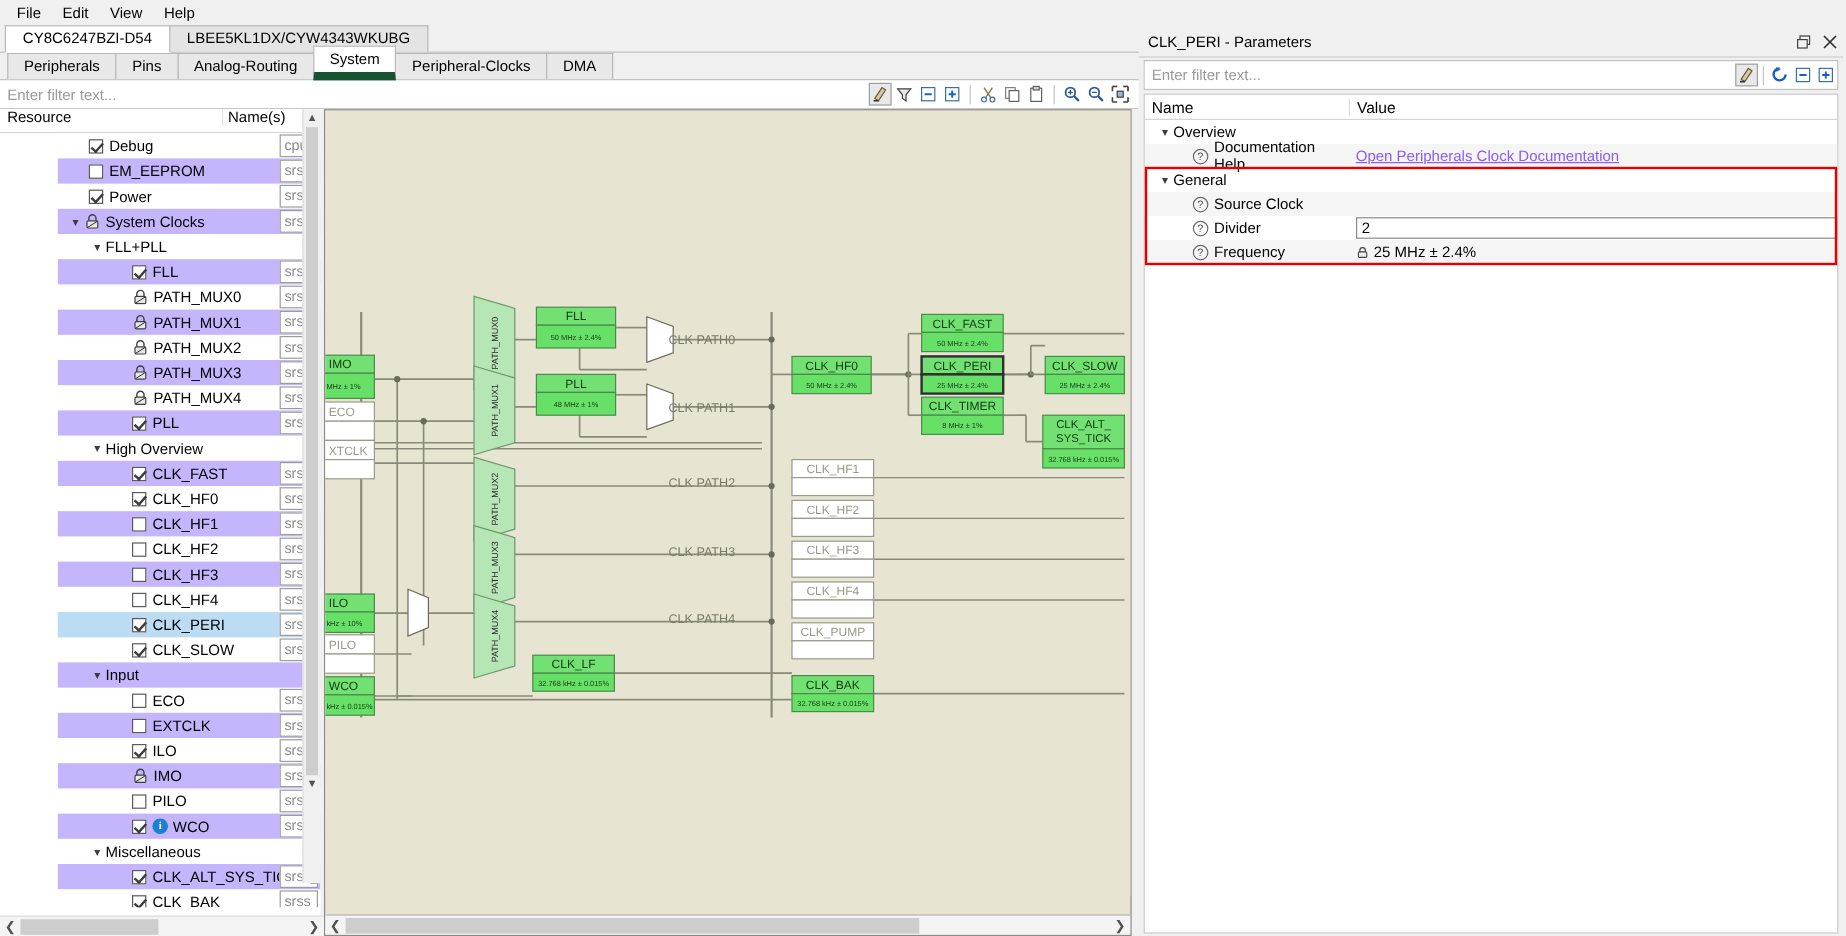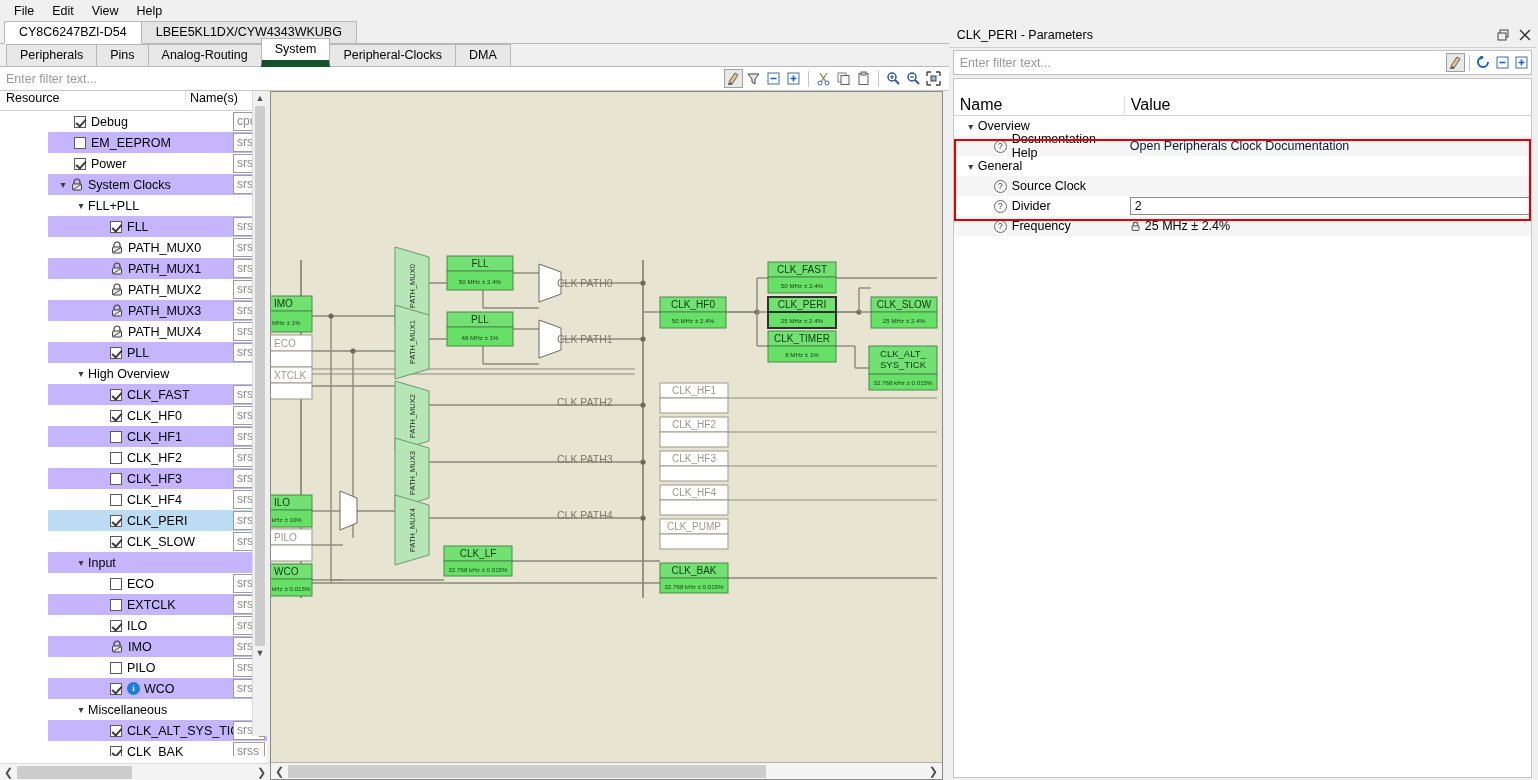--- a/index.html
+++ b/index.html
@@ -167,33 +167,33 @@
     background:#fff; border:1px solid #c0c0c0; margin: 2px 4px 0 4px;
   }
   #params-filter {
     flex:1;height:21px;border:none;outline:none;padding-left:6px;
     font-size:12.5px;font-family:"Liberation Sans",sans-serif;background:#fff;
   }
   #params-filter::placeholder{color:#9a9a9a;}
   #params-table { margin:3px 4px 0 4px; background:#fff; border:1px solid #c8c8c8;
     height: 700px; position:relative;}
   #ph-row { display:flex; height:21px; align-items:center;
-    border-bottom:1px solid #d4d4d4; font-size:16px;margin-top:16px;}
+    border-bottom:1px solid #d4d4d4; font-size:13px;}
   #ph-row .ph-name{ width:170px; padding-left:6px;}
   #ph-row .ph-val{ flex:1;padding-left:6px;border-left:1px solid #e0e0e0;}
   .prow { display:flex; height:20px; align-items:center; font-size:12.5px; }
   .prow.alt { background:#f5f5f5;}
   .prow .pname { width:170px; display:flex;align-items:center; height:20px;}
   .prow .pval { flex:1; padding-left:6px; display:flex; align-items:center; gap:4px;}
   .qmark {
     width:13px;height:13px;border-radius:50%;border:1px solid #6a6a6a;
     color:#4a4a4a;font-size:9px;text-align:center;line-height:11px;
     flex:0 0 13px;margin-right:5px;font-family:"Liberation Sans",sans-serif;
   }
-  .plink { color:#0f172a; cursor:pointer;}
+  .plink { color:#8b5cf6; text-decoration:underline; cursor:pointer;}
   .pinput {
     flex:1; height:18px; border:1px solid #8a8a8a; background:#fff;
     font-size:12.5px; padding-left:4px; outline:none;
     font-family:"Liberation Sans",sans-serif;
   }
   #general-hl {
     position:absolute; left:0; right:0; border:2px solid #e40000;
     pointer-events:none;
   }
   .locksm { width:11px;height:11px;flex:0 0 11px;display:inline-block;}

